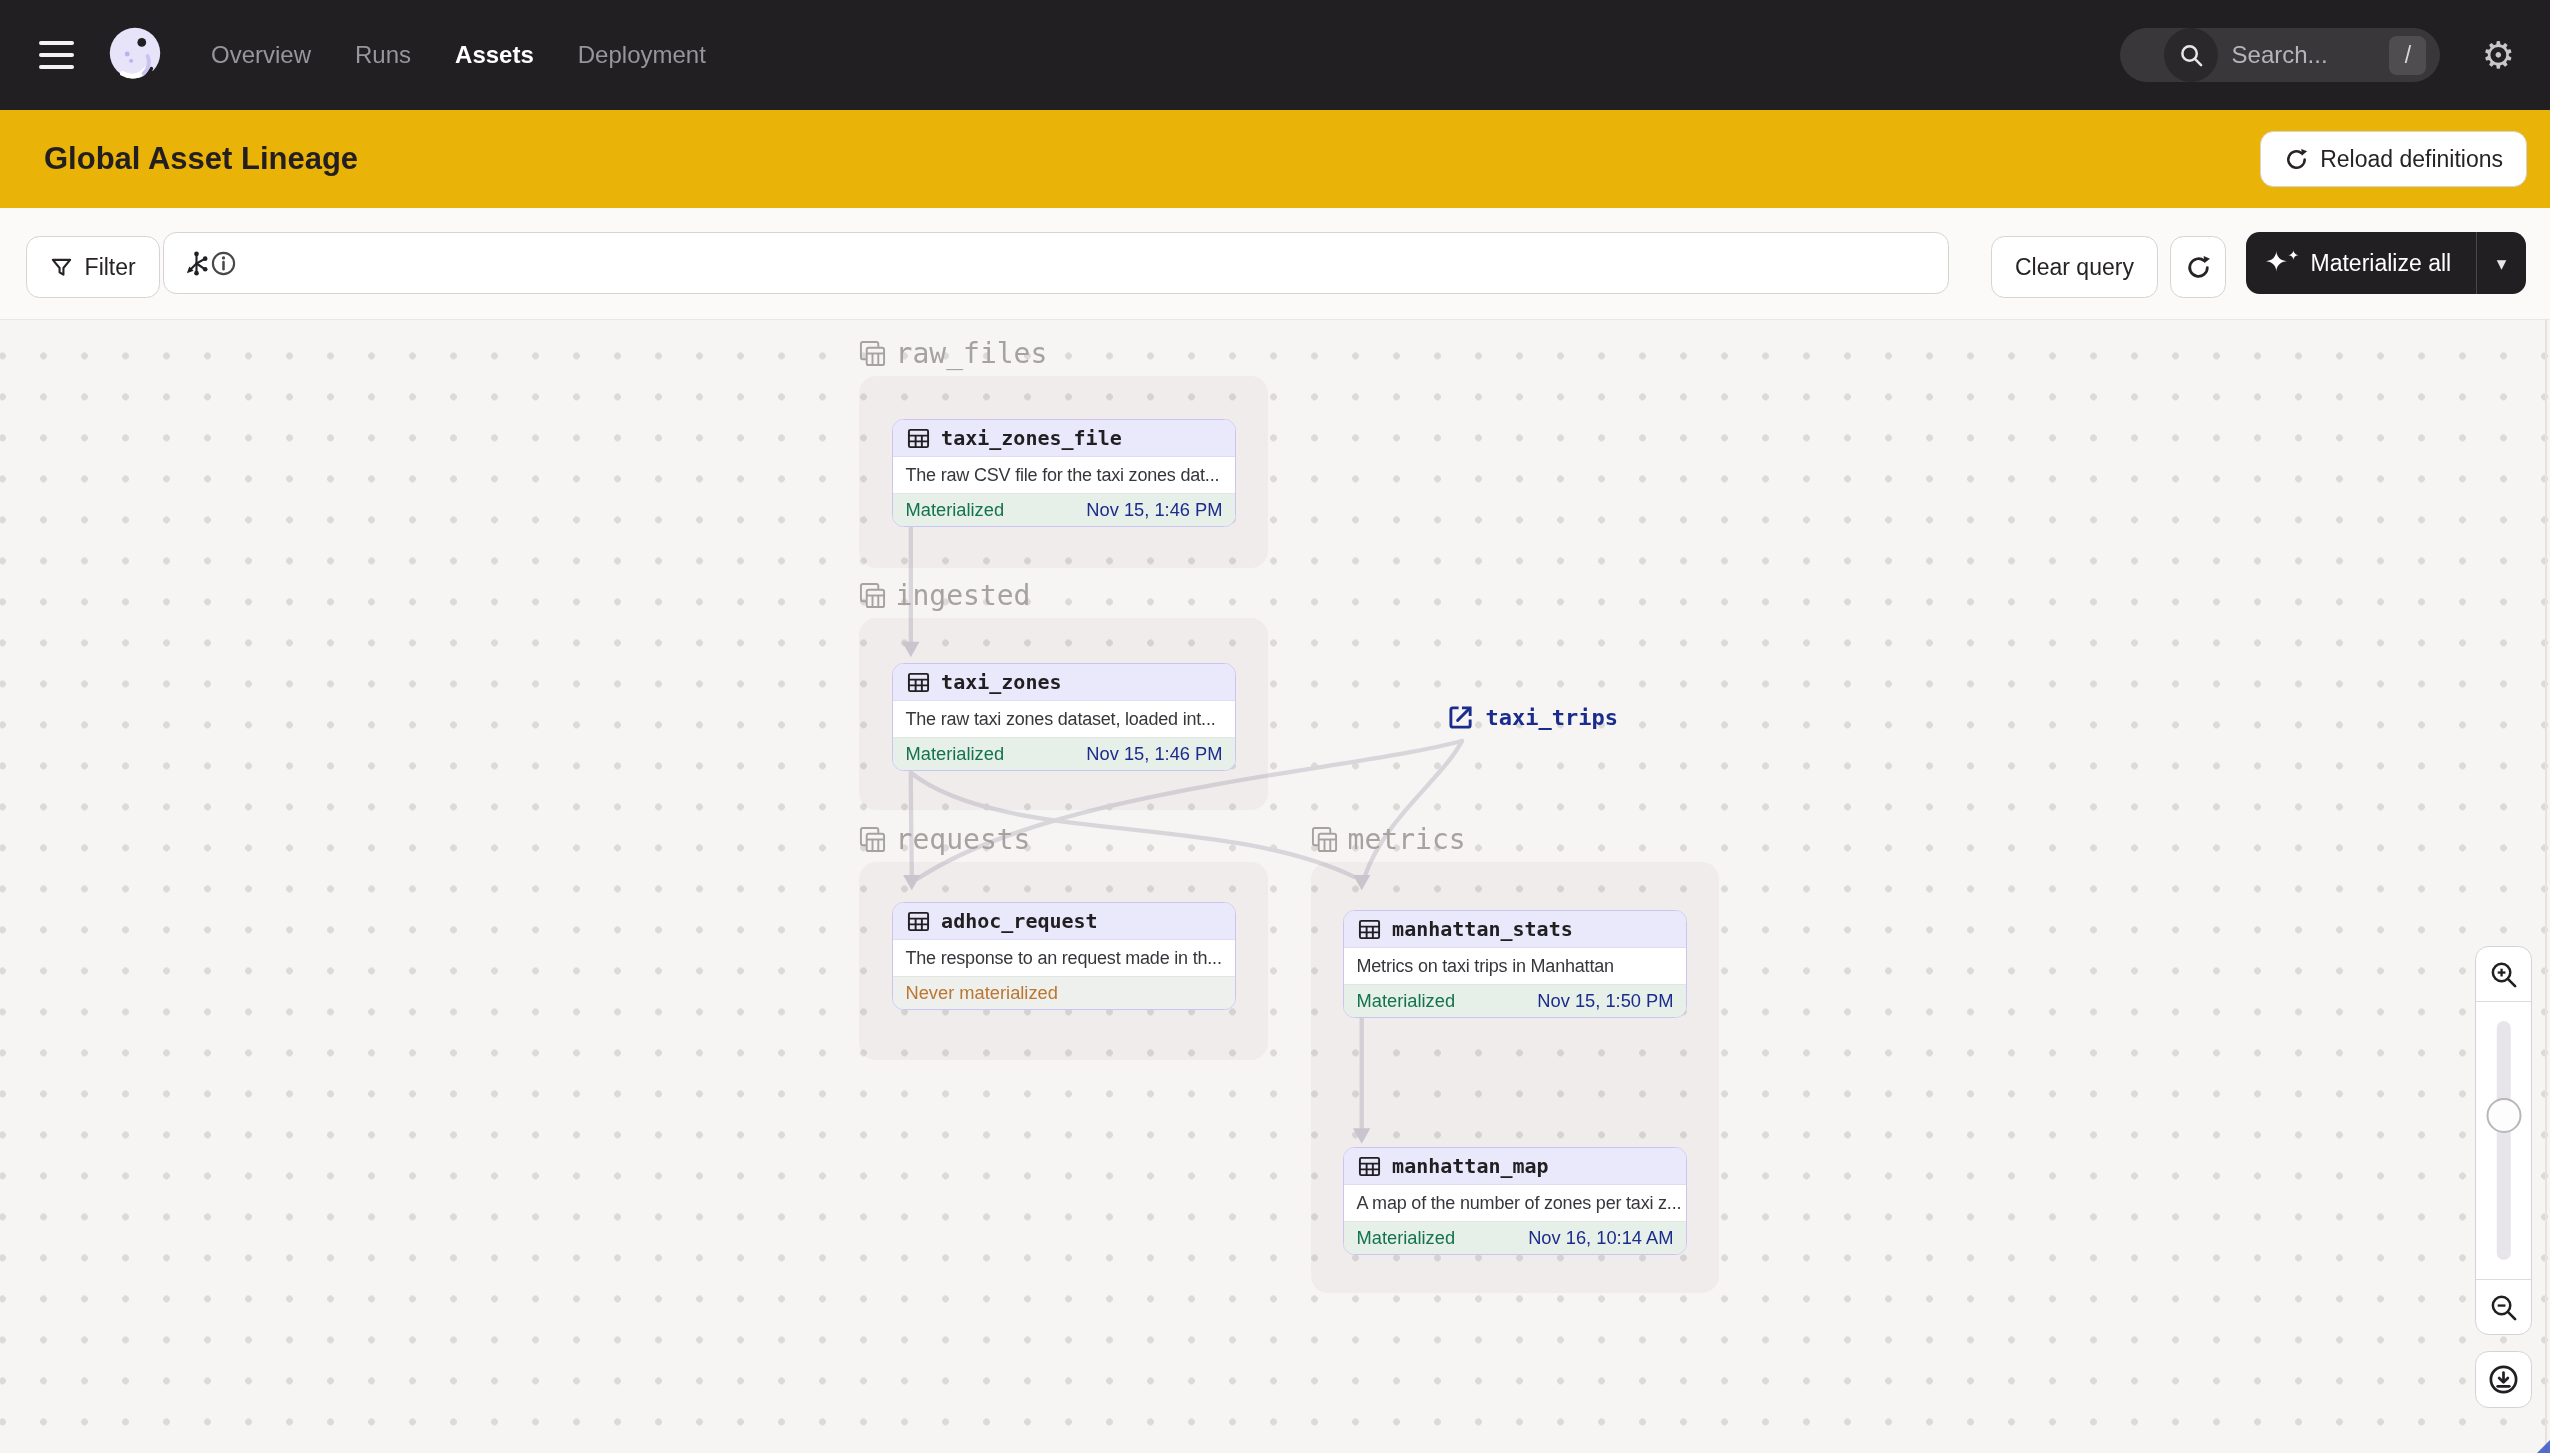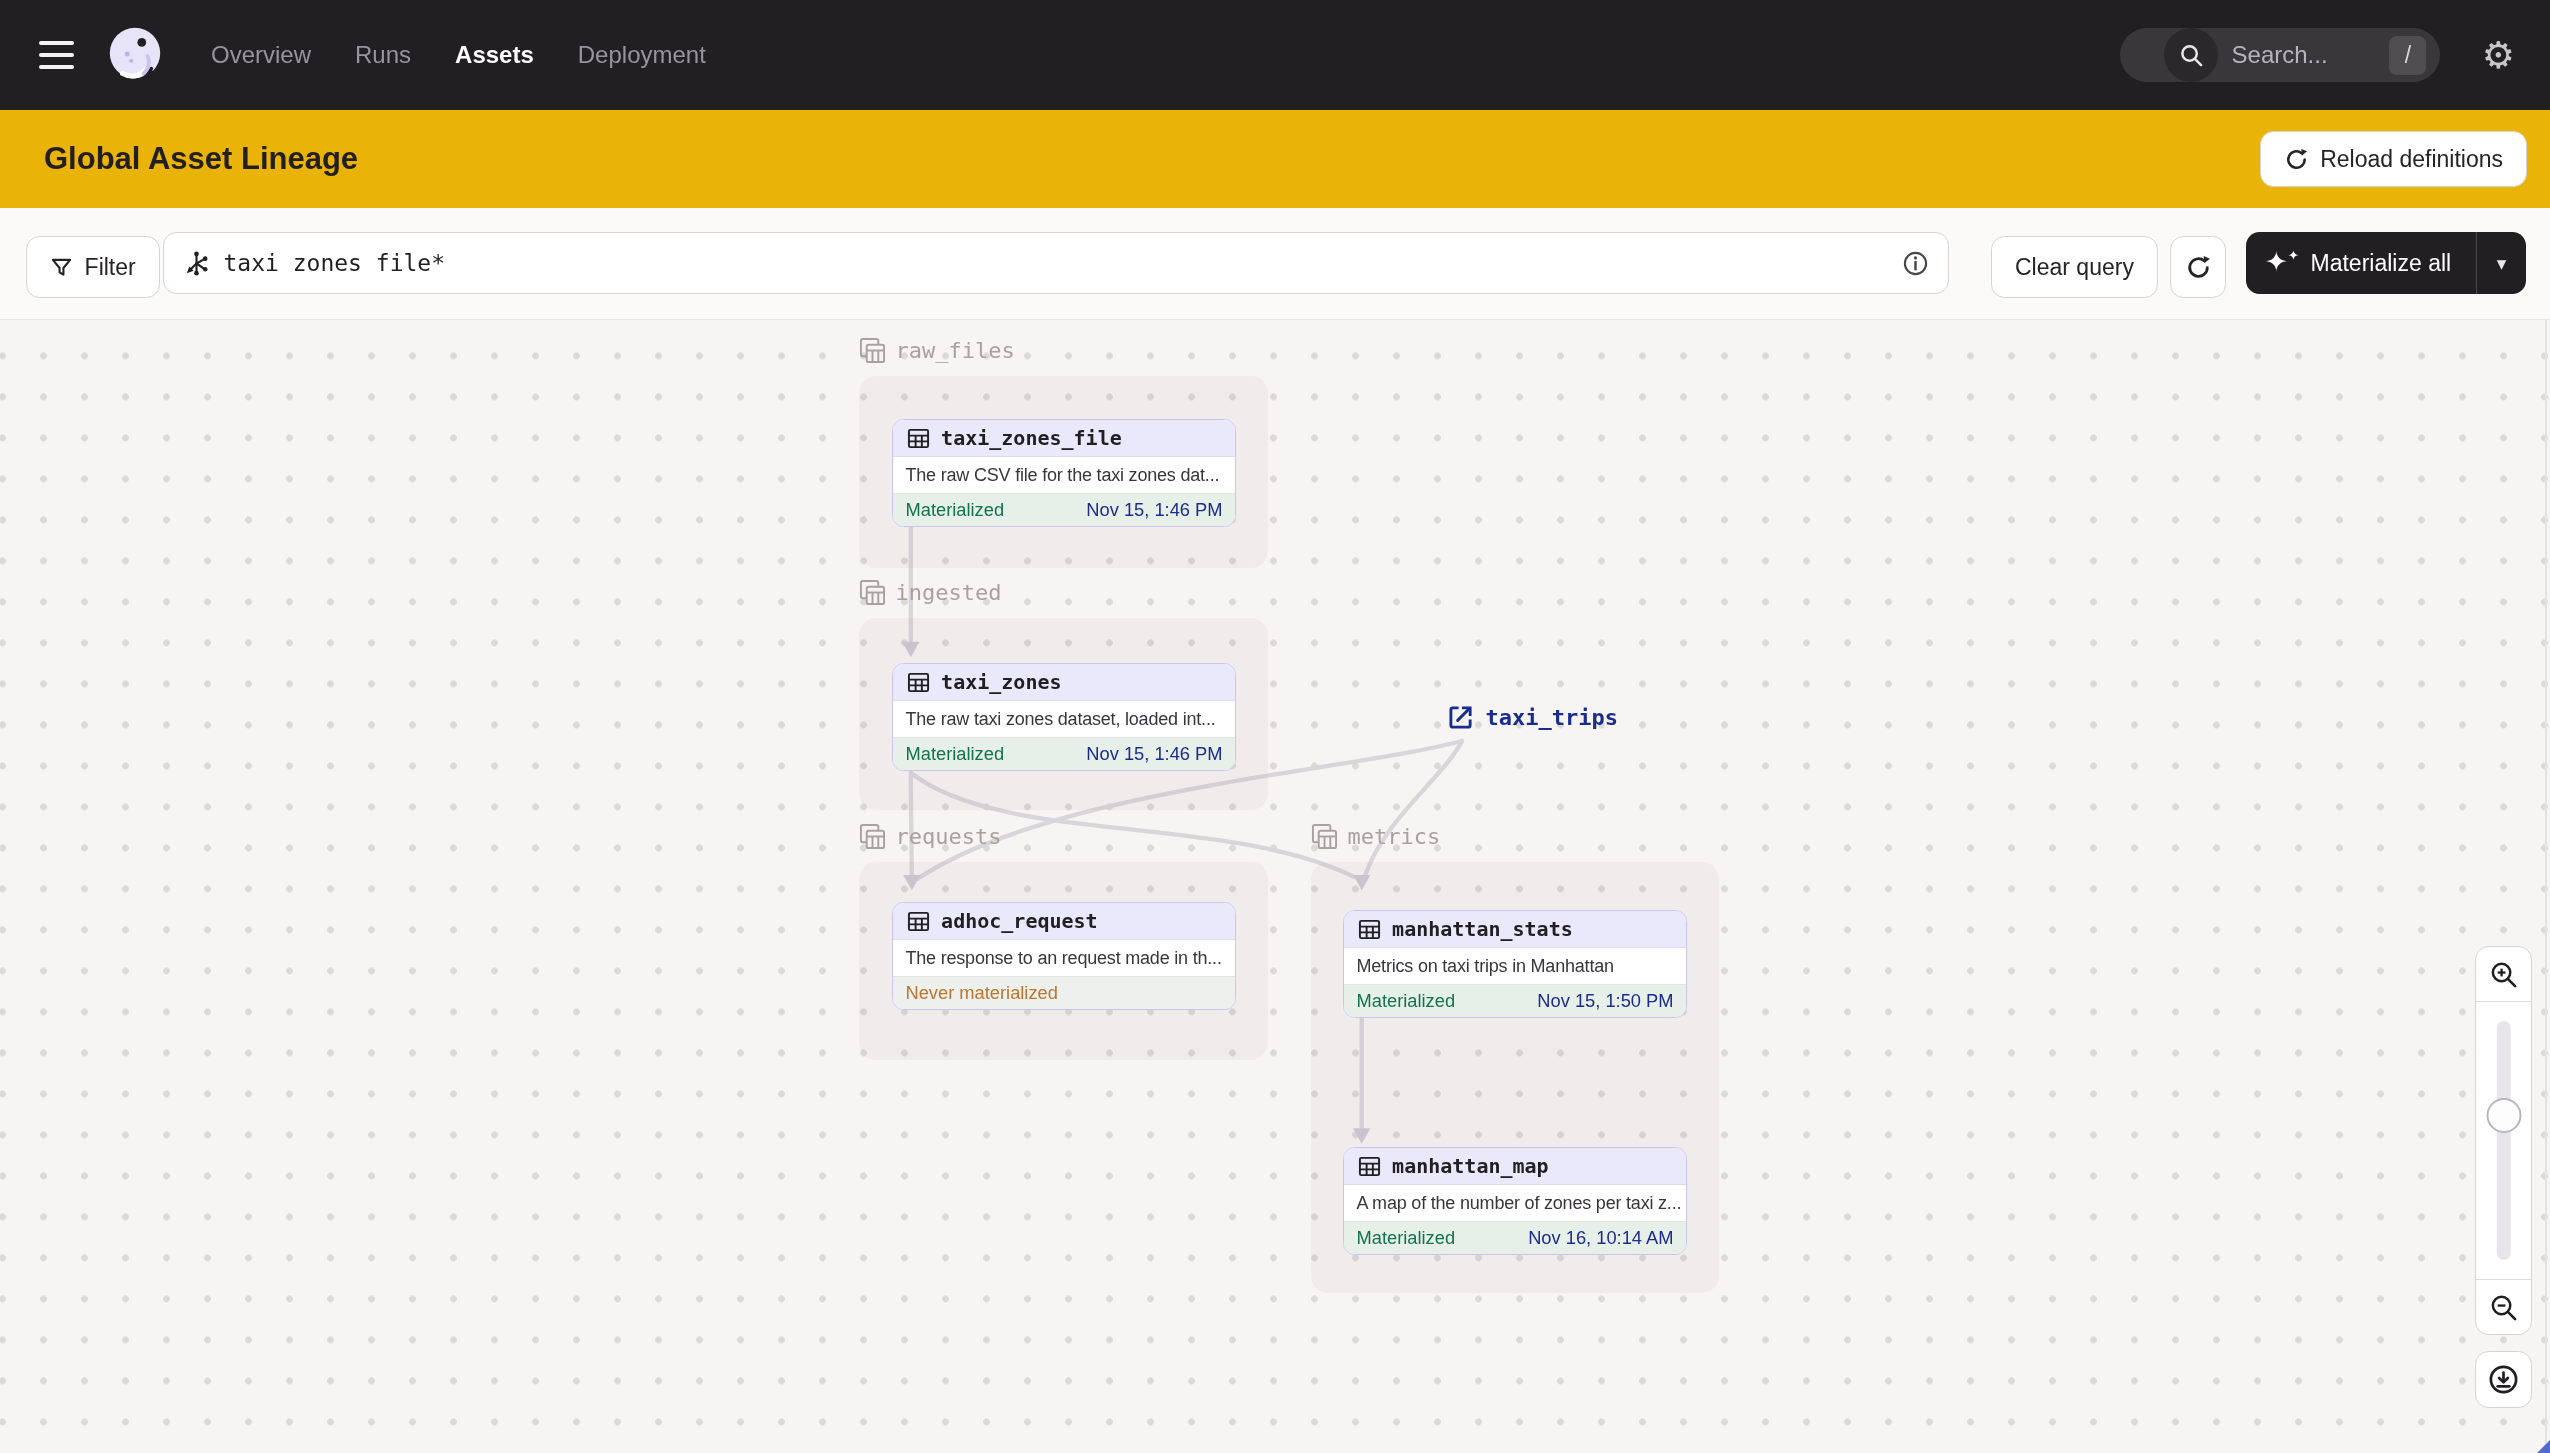--- a/index.html
+++ b/index.html
@@ -66,21 +66,21 @@
 
   
   .canvas{ position:absolute; top:320px; left:0; width:2550px; height:1133px;
     background-color:#f7f5f3;
     background-image: radial-gradient(circle, #dcdad7 3.1px, rgba(0,0,0,0) 3.7px);
     background-size:41px 41px; background-position:23px 15.4px; overflow:hidden;}
   .edges{ position:absolute; top:0; left:0; z-index:1; }
 
   .group-box{ position:absolute; background:rgba(104,99,114,0.055); border-radius:17.3px; z-index:2;}
   .group-label{ position:absolute; display:flex; align-items:center; gap:9.6px; z-index:2;
-    font-family:"DejaVu Sans Mono", monospace; font-size:22px; color:#a5a2a0; cursor:pointer;}
+    font-family:"DejaVu Sans Mono", monospace; font-size:28px; color:#a5a2a0; cursor:pointer;}
 
   .asset-node{ position:absolute; width:344px; border:1.9px solid #c9c5f0; border-radius:11.6px;
     background:#ffffff; z-index:3; cursor:pointer; overflow:hidden;}
   .node-header{ height:37px; background:#eae8fb; display:flex; align-items:center;
     gap:11.6px; padding:0 13.5px; border-bottom:1px solid #dedbf3;}
   .node-name{ font-family:"DejaVu Sans Mono", monospace; font-weight:bold;
     font-size:20px; color:#211f22; white-space:nowrap;}
   .node-desc{ height:36px; display:flex; align-items:center; padding:0 12.5px;
     font-size:18px; letter-spacing:-0.2px; color:#38353b; white-space:nowrap; overflow:hidden;}
   .node-footer{ height:33px; background:#e7efe9; border-top:1px solid #e2e6e1;
@@ -192,21 +192,20 @@
           <line x1="14" y1="14" x2="14" y2="24"></line>
           <line x1="14" y1="14" x2="7" y2="21"></line>
         </g>
         <circle cx="14" cy="4" r="2.4" fill="#211f22"></circle>
         <circle cx="23" cy="9" r="2.4" fill="#211f22"></circle>
         <circle cx="23" cy="20" r="2.4" fill="#211f22"></circle>
         <circle cx="14" cy="24" r="2.4" fill="#211f22"></circle>
         <polygon points="4,24 11,21.5 6.5,17" fill="#211f22"></polygon>
       </svg>
     </span>
-    <input class="query-input" value="taxi_zones_file*" style="">
     <span>
       <svg width="27" height="27" viewBox="0 0 28 28">
         <circle cx="14" cy="14" r="11" fill="none" stroke="#4a474b" stroke-width="2.2"></circle>
         <line x1="14" y1="12.5" x2="14" y2="20" stroke="#4a474b" stroke-width="2.6" stroke-linecap="round"></line>
         <circle cx="14" cy="8.2" r="1.7" fill="#4a474b"></circle>
       </svg>
     </span>
   </div>
 
   <div class="btn clear-btn">

